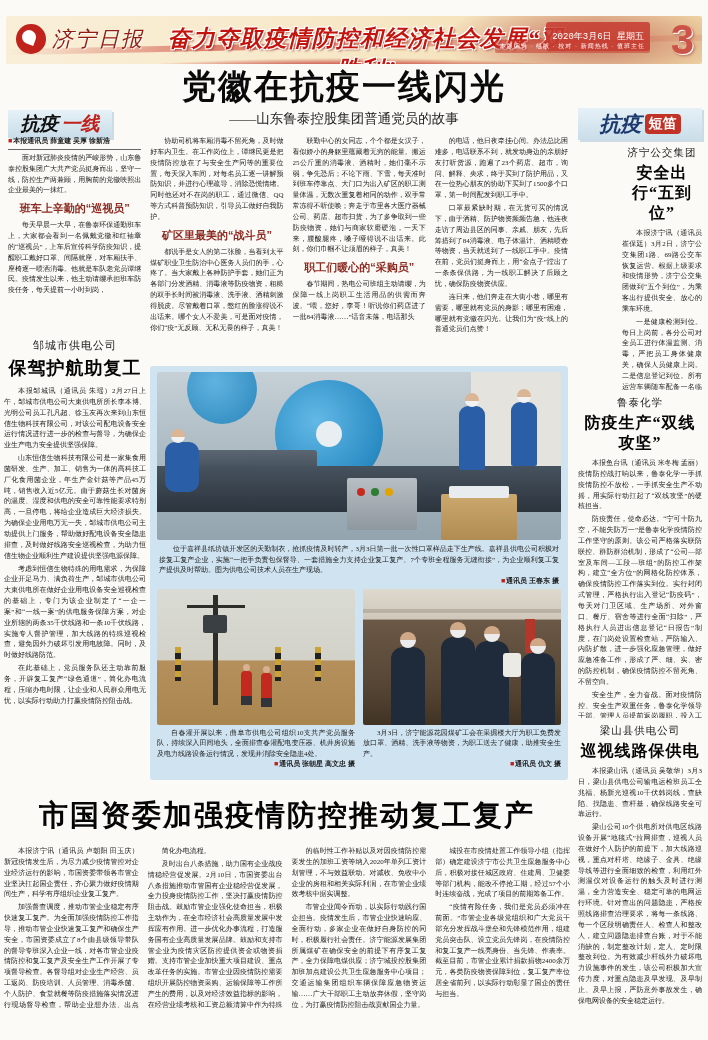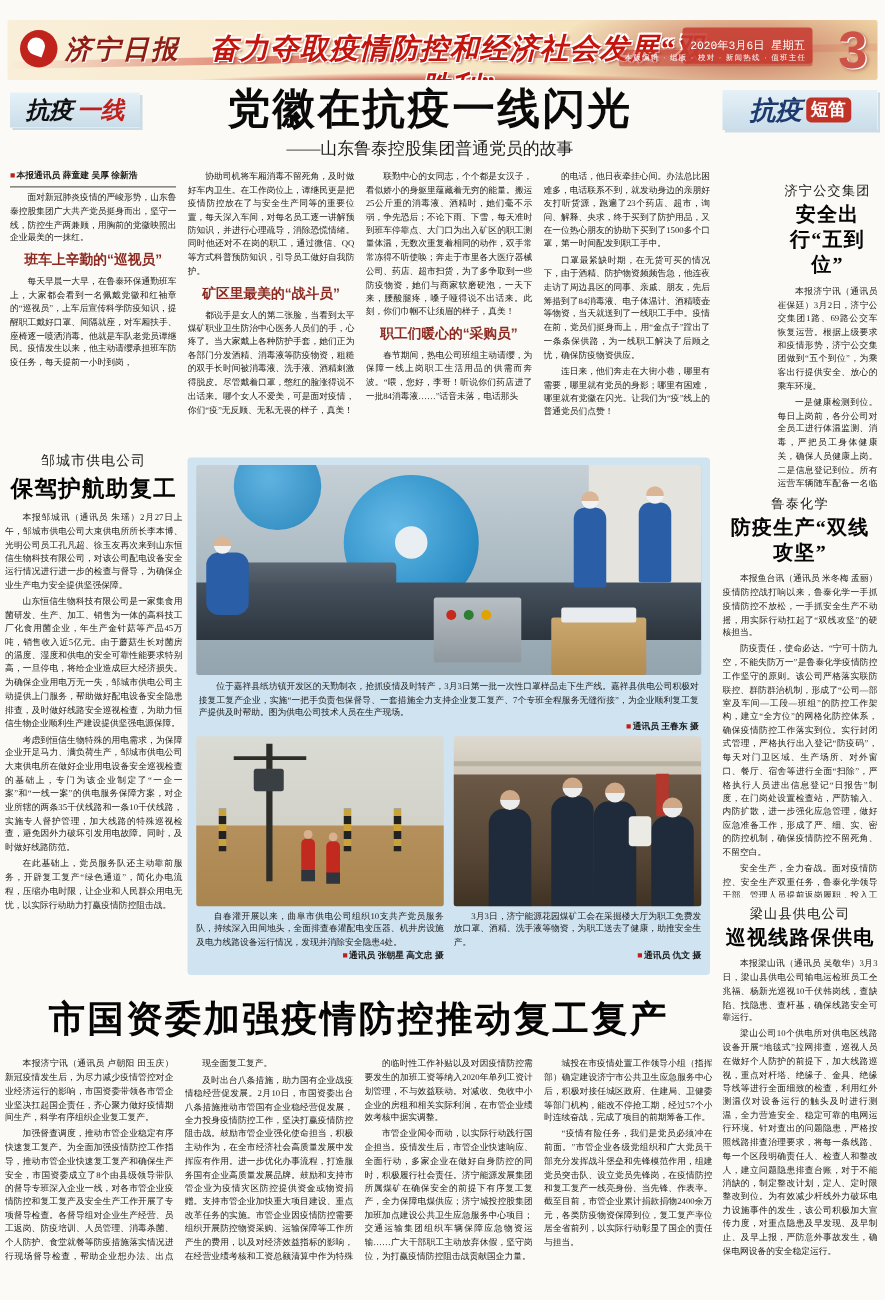--- a/index.html
+++ b/index.html
@@ -13,35 +13,35 @@
   .wave1 { position:absolute; left:-5%; bottom:-55%; width:110%; height:90%;
     background:radial-gradient(60% 100% at 50% 100%, rgba(186,26,22,.9) 0 55%, rgba(186,26,22,0) 75%); }
   .wave2 { position:absolute; right:-40px; top:-20px; width:300px; height:90px; border-radius:50%;
     background:radial-gradient(closest-side, rgba(160,30,25,.55), rgba(160,30,25,0)); }
   .wave3 { position:absolute; left:0; top:26px; width:100%; height:6px;
     background:linear-gradient(90deg, rgba(200,40,30,.0), rgba(200,40,30,.55) 30%, rgba(200,40,30,.1)); transform:rotate(-1.2deg); }
   .m-logo { position:absolute; left:10px; top:8px; display:flex; align-items:center; gap:6px; }
   .m-logo-icon { width:30px; height:30px; border-radius:50%; background:#c0221c; position:relative; }
   .m-logo-icon::after { content:""; position:absolute; left:6px; top:6px; width:14px; height:14px;
     border-radius:50% 50% 0 50%; background:#fff; transform:rotate(20deg); }
-  .m-paper-name { font-size:21px; font-weight:700; font-style:italic; color:#8e1d14; letter-spacing:2px;
+  .m-paper-name { font-size:21px; font-weight:400; font-style:italic; color:#8e1d14; letter-spacing:2px;
     text-shadow:1px 1px 0 rgba(255,255,255,.8); }
   .m-slogan { position:absolute; left:150px; top:7px; width:420px; text-align:center;
     font-size:23px; font-weight:900; font-style:italic; color:#c3150e; letter-spacing:1px;
     text-shadow:-1px -1px 0 #fff,1px -1px 0 #fff,-1px 1px 0 #fff,1px 1px 0 #fff,2px 2px 2px rgba(120,0,0,.45); }
   .m-date { position:absolute; right:52px; top:6px; background:rgba(198,62,50,.88); color:#fff;
     font-family:Liberation Mono, monospace; font-size:9px; padding:8px 6px; border-radius:3px; }
   .m-credits { position:absolute; right:52px; top:24px; background:rgba(198,62,50,.55); color:#fff;
     font-family:"Liberation Sans","DejaVu Sans",sans-serif; font-size:6px; padding:2px 5px; border-radius:2px; letter-spacing:1px; }
   .m-pagenum { position:absolute; right:8px; top:0px; font-size:42px; font-weight:900; color:#cd5348;
     font-family:"Liberation Sans","DejaVu Sans",sans-serif; text-shadow:1px 1px 0 #fff,2px 2px 3px rgba(120,0,0,.4); }
 
   
   .badge { display:flex; align-items:center; justify-content:center; gap:3px;
-    background:linear-gradient(180deg,#e6f1f7,#c9dde9); box-shadow:2px 2px 0 rgba(160,190,210,.5); }
+    background:linear-gradient(180deg,#e6f1f7,#c9dde9); box-shadow:2px 2px 0 rgba(160,190,210,.5);margin-top:36px; }
   .badge-l { position:absolute; left:8px; top:74px; width:104px; height:28px; }
   .badge-l .b1 { font-size:19px; font-weight:900; font-style:italic; color:#101010; }
   .badge-l .b2 { font-size:19px; font-weight:900; font-style:italic; color:#c01f1a; }
   .badge-r { position:absolute; left:578px; top:72px; width:124px; height:32px; }
   .badge-r .b1 { font-size:21px; font-weight:900; font-style:italic; color:#1d3a6e; }
   .badge-r .b2 { font-size:14px; font-weight:700; color:#fff; background:#c23327; border-radius:4px;
     padding:1px 4px; font-family:"Liberation Sans","DejaVu Sans",sans-serif;text-align:right; }
 
   
   .headline-main { position:absolute; left:118px; top:64px; width:452px; text-align:center;
@@ -53,21 +53,21 @@
     display:flex; gap:9px; }
   .col { flex:1; overflow:hidden; font-size:7px; line-height:1.55; text-align:justify; }
   .byline { font-family:"Liberation Sans","DejaVu Sans",sans-serif; font-size:7px; font-weight:700;
     color:#222; border-bottom:1px solid #666; padding-bottom:2px; margin-bottom:3px; }
   .sq { color:#c01f1a; margin-right:1px; }
   .p { text-indent:2em; margin-bottom:2px; }
   .subhead { text-align:center; text-indent:0; font-weight:700; font-size:11px; color:#8d2a21;
     font-family:"Liberation Sans","DejaVu Sans",sans-serif; margin:4px 0 3px; }
 
   
-  .left-art { position:absolute; left:4px; top:338px; width:142px; height:492px; overflow:hidden;margin-top:23px; }
+  .left-art { position:absolute; left:4px; top:338px; width:142px; height:492px; overflow:hidden; }
   .kicker { text-align:center; font-family:"Liberation Sans","DejaVu Sans",sans-serif;
     font-size:11px; color:#1a1a1a; margin-bottom:3px; letter-spacing:1px; }
   .h-serif { text-align:center; font-weight:900; font-size:18px; letter-spacing:1px;
     color:#050505; margin-bottom:6px; }
   .art-body { font-size:7px; line-height:1.55; text-align:justify; }
 
   
   .photo-panel { position:absolute; left:150px; top:366px; width:418px; height:414px;
     background:#cfe3f0; border-radius:3px; padding:6px 7px; }
   .photo-big { height:168px; position:relative; overflow:hidden; border-radius:2px;
@@ -286,21 +286,21 @@
 </div>
 
 <div class="bottom-art">
   <div class="b-headline">市国资委加强疫情防控推动复工复产</div>
   <div class="b-cols">
     <div class="b-col">
       <p class="p">本报济宁讯（通讯员 卢朝阳 田玉庆）新冠疫情发生后，为尽力减少疫情管控对企业经济运行的影响，市国资委带领各市管企业坚决扛起国企责任，齐心聚力做好疫情期间生产，科学有序组织企业复工复产。</p>
       <p class="p">加强督查调度，推动市管企业稳定有序快速复工复产。为全面加强疫情防控工作指导，推动市管企业快速复工复产和确保生产安全，市国资委成立了8个由县级领导带队的督导专班深入企业一线，对各市管企业疫情防控和复工复产及安全生产工作开展了专项督导检查。各督导组对企业生产经营、员工返岗、防疫培训、人员管理、消毒杀菌、个人防护、食堂就餐等防疫措施落实情况进行现场督导检查，帮助企业想办法、出点子。目前，市管企业已基本实</p>
     </div>
     <div class="b-col">
-      <p class="p">现全面复工复产。</p>
+      <p class="p">简化办电流程。</p>
       <p class="p">及时出台八条措施，助力国有企业战疫情稳经营促发展。2月10日，市国资委出台八条措施推动市管国有企业稳经营促发展，全力投身疫情防控工作，坚决打赢疫情防控阻击战。鼓励市管企业强化使命担当，积极主动作为，在全市经济社会高质量发展中发挥应有作用。进一步优化办事流程，打造服务国有企业高质量发展品牌。鼓励和支持市管企业为疫情灾区防控提供资金或物资捐赠。支持市管企业加快重大项目建设、重点改革任务的实施。市管企业因疫情防控需要组织开展防控物资采购、运输保障等工作所产生的费用，以及对经济效益指标的影响，在经营业绩考核和工资总额清算中作为特殊事项实行清单管理，并在负责人经营业绩考核时，作为非经常性因素予以适当调整。因疫情防控需要组织开展紧急性临时性生产、调度、运输、保障和现场防疫，给予相应员工</p>
     </div>
     <div class="b-col">
       <p class="p">的临时性工作补贴以及对因疫情防控需要发生的加班工资等纳入2020年单列工资计划管理，不与效益联动。对减收、免收中小企业的房租和相关实际利润，在市管企业绩效考核中据实调整。</p>
       <p class="p">市管企业闻令而动，以实际行动践行国企担当。疫情发生后，市管企业快速响应、全面行动，多家企业在做好自身防控的同时，积极履行社会责任。济宁能源发展集团所属煤矿在确保安全的前提下有序复工复产，全力保障电煤供应；济宁城投控股集团加班加点建设公共卫生应急服务中心项目；交通运输集团组织车辆保障应急物资运输……广大干部职工主动放弃休假，坚守岗位，为打赢疫情防控阻击战贡献国企力量。</p>
     </div>
     <div class="b-col">
       <p class="p">城投在市疫情处置工作领导小组（指挥部）确定建设济宁市公共卫生应急服务中心后，积极对接任城区政府、住建局、卫健委等部门机构，能改不停抢工期，经过57个小时连续奋战，完成了项目的前期筹备工作。</p>
       <p class="p">“疫情有险任务，我们是党员必须冲在前面。”市管企业各级党组织和广大党员干部充分发挥战斗堡垒和先锋模范作用，组建党员突击队、设立党员先锋岗，在疫情防控和复工复产一线亮身份、当先锋、作表率。截至目前，市管企业累计捐款捐物2400余万元，各类防疫物资保障到位，复工复产率位居全省前列，以实际行动彰显了国企的责任与担当。</p>
     </div>

